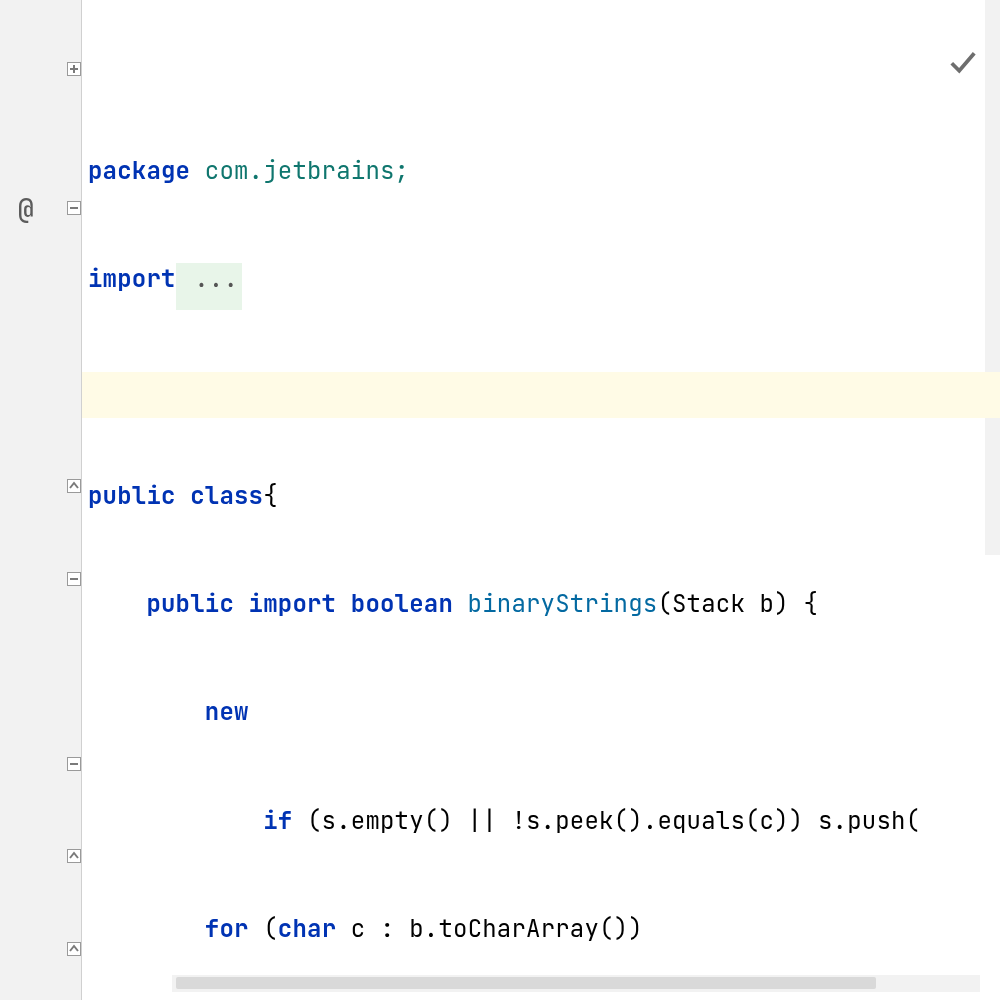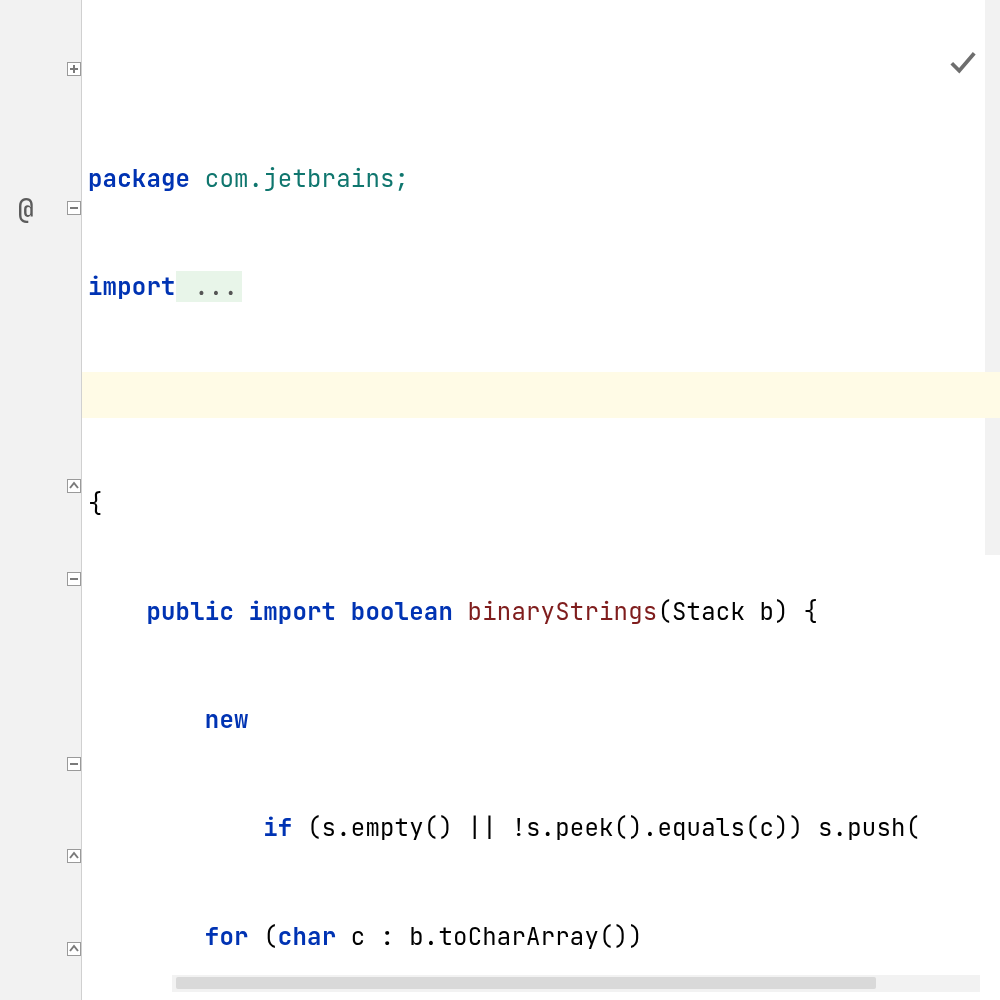--- a/index.html
+++ b/index.html
@@ -17,27 +17,27 @@
   }
   .gut-row { height: 46.3px; display:flex; align-items:center; justify-content:flex-end; padding-right:4px; color:#7a7a7a; font-size:20px; position:relative;}
   .fold { width:14px; height:14px; border:1px solid #9a9a9a; background:#fff; position:absolute; right:0; top:50%; transform:translateY(-50%); display:flex; align-items:center; justify-content:center; }
   .fold svg { width:10px; height:10px; stroke:#7a7a7a; stroke-width:2; fill:none; }
   .fold.plus svg line { stroke:#7a7a7a; stroke-width:2;}
   .at { position:absolute; left:18px; top:50%; transform:translateY(-50%); color:#5c5c5c; font-size:26px; font-weight:500;}
   .code {
     flex: 1; background: #ffffff; position: relative; overflow:hidden;
     white-space: pre; padding-left: 6px;
   }
-  .line { height: 46.3px; display:flex; align-items:center; position:relative; letter-spacing: 0.2px;}
+  .line { height: 46.3px; display:flex; position:relative; letter-spacing: 0.2px;}
   .line.caret { background: #fffbe6; }
   .line.caret::before { content:""; position:absolute; left:-88px; width:88px; top:0; bottom:0; background:#fffbe6;}
   .kw { color:#0033B3; font-weight:700; }
   .pkg { color:#0f766e; }
   .cls { color:#000; }
-  .mth { color:#7f1d1d; }
+  .mth { color:#0369a1; }
   .txt { color:#000; }
   .fold-txt { background:#e8f5e9; color:#555; padding:0 4px;}
   .check { position:absolute; right:22px; top:16px; color:#6e6e6e; }
   .check svg{ width:30px; height:30px; stroke:#6e6e6e; stroke-width:3; fill:none;}
   .vscroll { position:absolute; right:0; top:0; width:15px; height:555px; background:#f2f2f2;}
   .vscroll .thumb { position:absolute; right:2px; top:4px; width:10px; height:540px; background:rgba(0,0,0,0); }
   .hscroll { position:absolute; bottom:8px; left:90px; right:20px; height:17px; background:#f2f2f2;}
   .hscroll .track { position:absolute; left:0; right:0; top:0; bottom:0; background:#f2f2f2;}
   .hscroll .thumb { position:absolute; left:4px; top:2px; height:12px; width:700px; background:#d9d9d9; border-radius:2px;}
   .fold-line { position:absolute; top:0; bottom:0; width:1px; background:#d0d0d0; right:-1px;}
@@ -120,21 +120,21 @@
     <span class="check">
       <svg viewBox="0 0 24 24">
           <polyline points="3,13 9,19 21,5"></polyline>
         </svg>
     </span>
     <div class="vscroll"><div class="thumb"></div></div>
 
     <div class="line"><span class="kw">package</span><span class="pkg"> com.jetbrains;</span></div>
     <div class="line"><span class="kw">import</span><span class="fold-txt"> ...</span></div>
     <div class="line caret"></div>
-    <div class="line"><span class="txt">{</span></div>
+    <div class="line"><span class="kw">public class</span><span class="txt">{</span></div>
     <div class="line"><span>    </span><span class="kw">public import boolean</span><span class="mth"> binaryStrings</span><span class="txt">(Stack b) {</span></div>
     <div class="line"><span>        </span><span class="kw">new</span></div>
     <div class="line"><span>            </span><span class="kw">if</span><span class="txt"> (s.empty() || !s.peek().equals(c)) s.push(</span></div>
     <div class="line"><span>        </span><span class="kw">for</span><span class="txt"> (</span><span class="kw">char</span><span class="txt"> c : b.toCharArray())</span></div>
     
     
     
     
     
     

